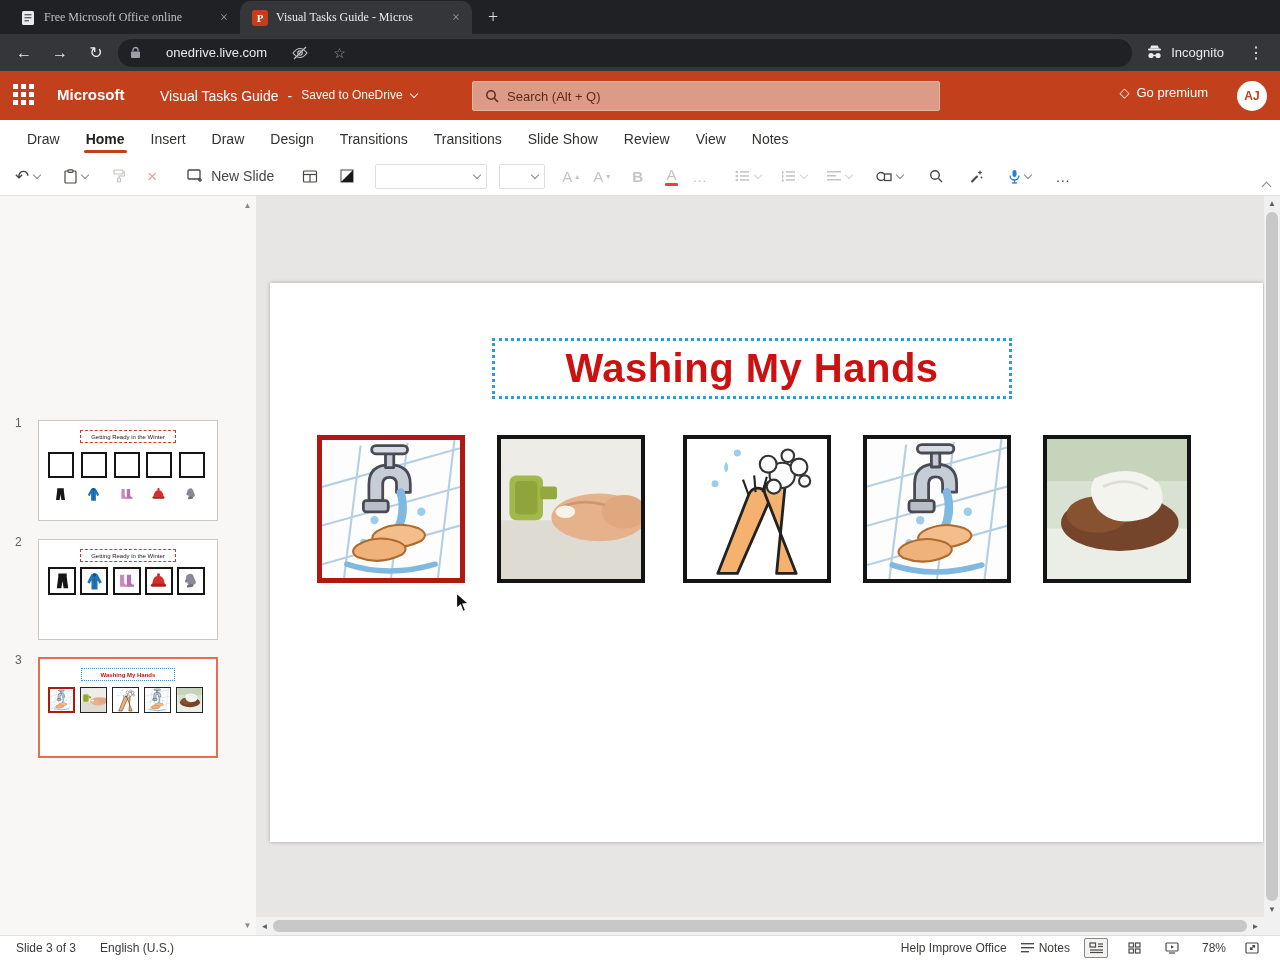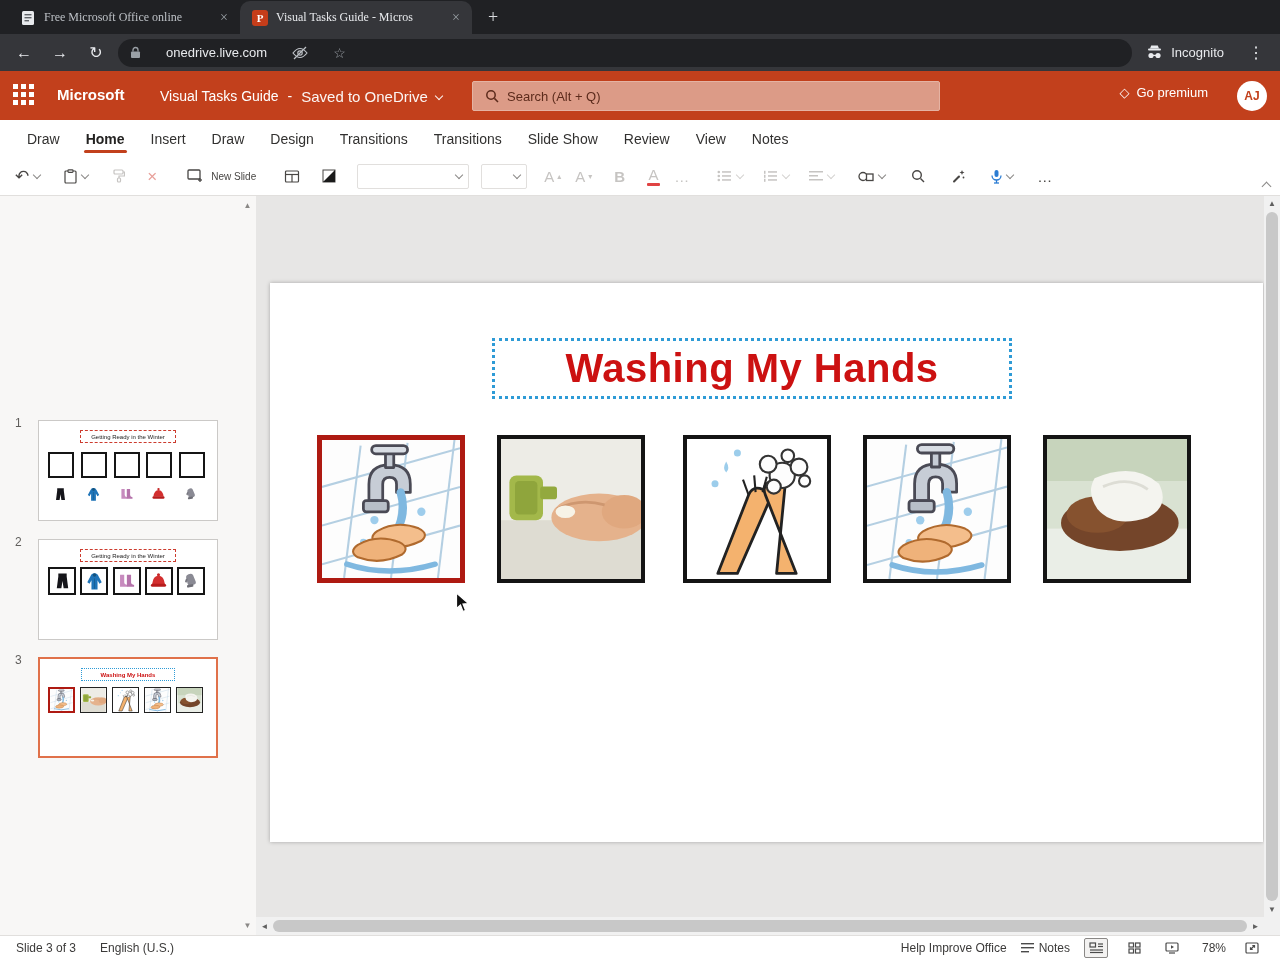--- a/index.html
+++ b/index.html
@@ -33,21 +33,21 @@
   .omni-ic{flex:none;display:flex;align-items:center;}
   .star{color:#9AA0A6;font-size:14px;flex:none;}
   .incognito{display:flex;align-items:center;gap:8px;color:#E8EAED;font-size:13px;padding:4px 10px 4px 6px;flex:none;}
 
   
   .ppt-header{position:absolute;left:0;right:0;top:71px;height:49px;background:var(--brand);color:#fff;}
   .waffle{position:absolute;left:11px;top:11px;width:28px;height:28px;display:grid;grid-template-columns:repeat(3,5px);grid-template-rows:repeat(3,5px);gap:3px;padding:2px;}
   .waffle span{background:#fff;}
   .app-name{position:absolute;left:57px;top:15px;font-size:15px;font-weight:bold;}
   .doc-info{position:absolute;left:160px;top:17px;display:flex;align-items:flex-start;gap:9px;font-size:14px;}
-  .save-status{font-size:15px;display:flex;align-items:center;gap:6px;opacity:.95;}
+  .save-status{font-size:12px;display:flex;align-items:center;gap:6px;opacity:.95;}
   .hdr-search{position:absolute;left:472px;top:10px;width:468px;height:30px;background:#DC9B87;border:1px solid #E5B3A3;border-radius:2px;display:flex;align-items:center;padding:0 12px;gap:8px;}
   .hdr-search input{flex:1;background:transparent;border:none;outline:none;font-size:13px;color:#4A2013;font-family:"Liberation Sans",sans-serif;}
   .hdr-search input::placeholder{color:#5C2B1C;opacity:1;}
   .premium{position:absolute;right:72px;top:14px;display:flex;align-items:center;gap:7px;font-size:13px;}
   .avatar{position:absolute;right:13px;top:10px;width:30px;height:30px;border-radius:50%;background:#fff;color:var(--brand);font-weight:bold;font-size:12px;display:flex;align-items:center;justify-content:center;}
 
   
   .menubar{position:absolute;left:0;right:0;top:120px;height:37px;background:#fff;display:flex;align-items:center;padding-left:14px;}
   .menu-item{padding:0 13px;height:100%;display:flex;align-items:center;font-size:14px;color:#323130;position:relative;}
   .menu-item.active{font-weight:bold;color:#242322;}
@@ -68,21 +68,21 @@
   .g.big{font-size:17px;}
   .tiny{font-size:8px;}
   .chev{width:6px;height:6px;border-right:1.4px solid #8A8886;border-bottom:1.4px solid #8A8886;transform:rotate(45deg);margin:-3px 0 0 2px;flex:none;}
   .disabled .chev{border-color:#D4D2D0;}
   .chev-white{border-color:#fff;margin-top:-2px;}
   .tb-select{height:25px;border:1px solid #E1DFDD;border-radius:2px;display:flex;align-items:center;justify-content:flex-end;padding:0 6px;flex:none;}
   .tb-select.fname{width:112px;margin-left:12px;}
   .tb-select.fsize{width:46px;margin:0 8px;}
   .fontcolor{display:flex;flex-direction:column;align-items:center;line-height:1;}
   .fontcolor .bar{width:13px;height:3px;background:#E04343;margin-top:1px;border-radius:1px;}
-  .newslide-label{font-size:10px;color:#484644;margin-left:4px;}
+  .newslide-label{font-size:14px;color:#484644;margin-left:4px;}
   .collapse-chev{position:absolute;right:10px;bottom:5px;width:7px;height:7px;border-left:1.4px solid #8A8886;border-top:1.4px solid #8A8886;transform:rotate(45deg);}
 
   
   .workspace{position:absolute;top:196px;left:0;right:0;bottom:25px;background:#E7E6E5;}
   .slides-panel{position:absolute;left:0;top:0;bottom:0;width:256px;background:#F8F7F6;}
   .thumb-num{position:absolute;left:15px;font-size:12px;color:#605E5C;}
   .thumb{position:absolute;left:38px;width:180px;height:101px;background:#fff;border:1px solid #CBC9C7;}
   .thumb.selected{border:2px solid var(--selected-slide-border);}
   .t-title{position:absolute;left:41px;right:41px;top:9px;height:13px;display:flex;align-items:center;justify-content:center;font-size:6px;white-space:nowrap;overflow:hidden;color:#1A1A1A;background:#fff;}
   .t-title.red-dash{border:1px dashed #CC3B2E;}

